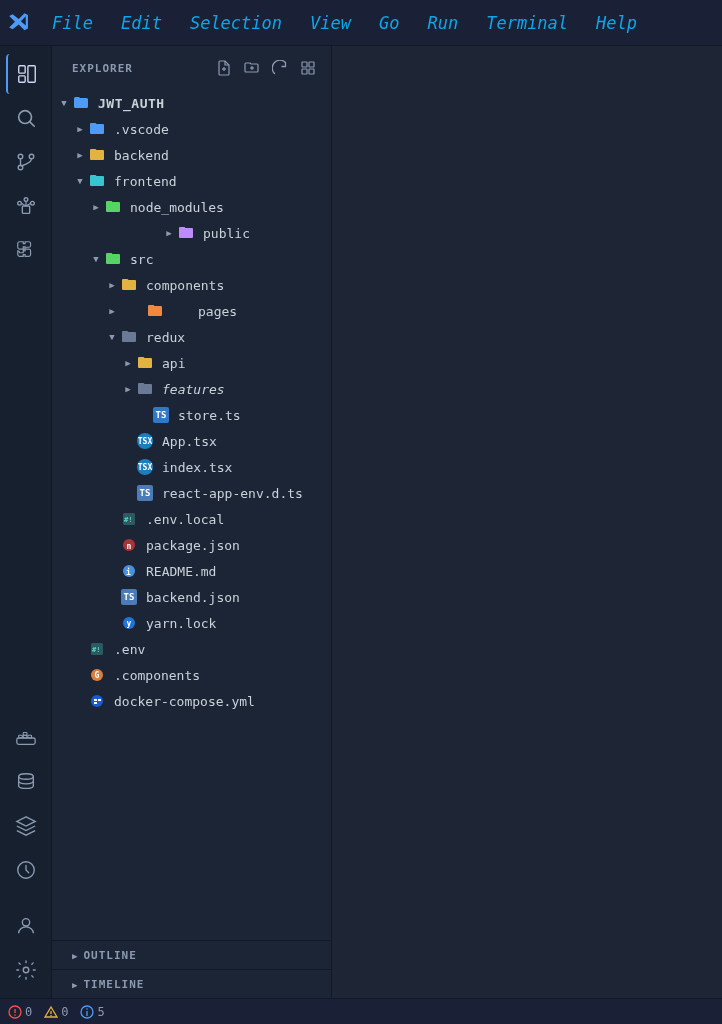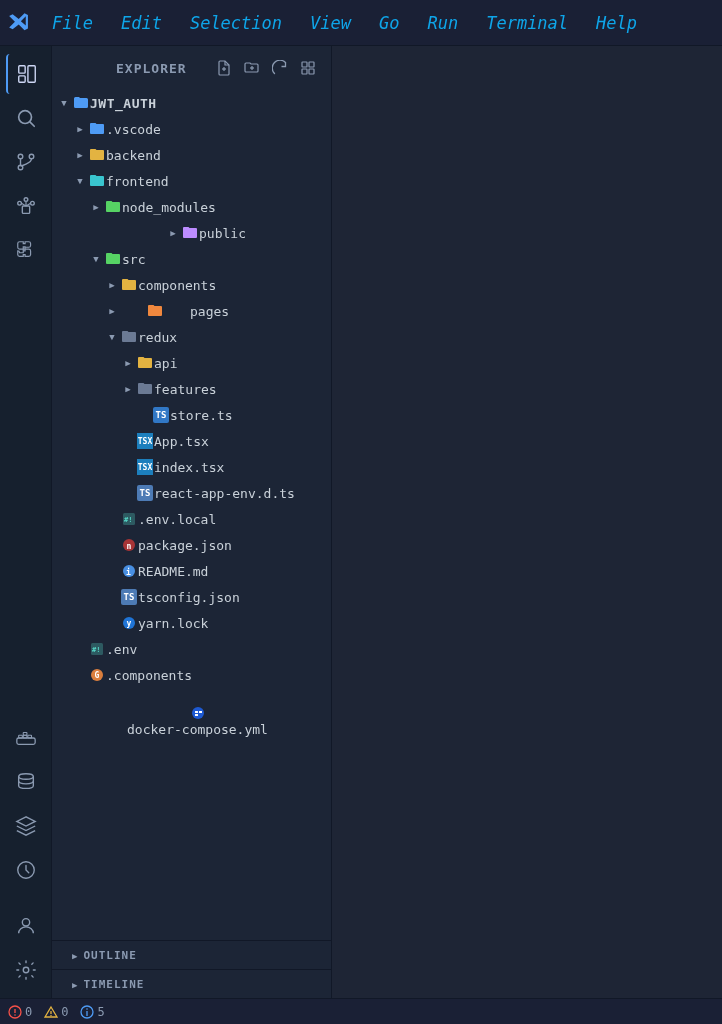--- a/index.html
+++ b/index.html
@@ -91,26 +91,25 @@
 
     .sidebar-header {
       height: 44px;
       display: flex;
       align-items: center;
       justify-content: space-between;
       padding: 0 12px 0 20px;
       flex-shrink: 0;
     }
     .sidebar-header-title {
-      font-size: 13px;
+      font-size: 11px;
       font-weight: 700;
       letter-spacing: 1px;
       color: #8b9ab1;
       text-transform: uppercase;
-      margin-left: 44px;
     }
     .sidebar-header-actions {
       display: flex;
       gap: 6px;
       align-items: center;
     }
     .header-action-btn {
       color: #8b9ab1;
       cursor: pointer;
       font-size: 15px;
@@ -153,21 +152,21 @@
       color: #8b9ab1;
     }
     .tree-item .file-icon {
       width: 18px;
       height: 18px;
       display: flex;
       align-items: center;
       justify-content: center;
       font-size: 14px;
       flex-shrink: 0;
-      margin-right: 0;
+      margin-right: 8px;
     }
     .tree-item .file-name {
       color: #c9d1d9;
       font-size: 13px;
     }
 
     
     .bottom-panel {
       background: #1c2536;
       border-top: 1px solid #111827;
@@ -227,21 +226,21 @@
       height: 16px;
       display: flex;
       align-items: center;
       justify-content: center;
     }
     .tsx-icon {
       background: #3178c6;
       color: #fff;
       font-size: 8px;
       font-weight: bold;
-      border-radius: 0;
+      border-radius: 8px;
       width: 16px;
       height: 16px;
       display: flex;
       align-items: center;
       justify-content: center;
     }
 
     .folder-closed::before { content: '▶'; font-size: 9px; }
     .folder-open::before { content: '▼'; font-size: 9px; }
 
@@ -494,21 +493,21 @@
       <div class="tree-item" style="padding-left:68px;">
         <div class="chevron folder-closed"></div>
         <div class="file-icon">
           <svg width="16" height="14" viewBox="0 0 16 14" fill="none">
               <path d="M1 2A1 1 0 012 1h4.5l1 1H14a1 1 0 011 1v8a1 1 0 01-1 1H2a1 1 0 01-1-1V2z" fill="#e3b341"></path>
             </svg>
         </div>
         <span class="file-name">api</span>
       </div>
 
-      <div class="tree-item" style="padding-left:68px;">
+      <div class="tree-item" style="padding-left:68px;font-style:italic;">
         <div class="chevron folder-closed"></div>
         <div class="file-icon">
           <svg width="16" height="14" viewBox="0 0 16 14" fill="none">
               <path d="M1 2A1 1 0 012 1h4.5l1 1H14a1 1 0 011 1v8a1 1 0 01-1 1H2a1 1 0 01-1-1V2z" fill="#6b7a94"></path>
             </svg>
         </div>
         <span class="file-name">features</span>
       </div>
 
       <div class="tree-item" style="padding-left:84px;">
@@ -574,21 +573,21 @@
             </svg>
         </div>
         <span class="file-name">README.md</span>
       </div>
 
       <div class="tree-item" style="padding-left:52px;">
         <div class="chevron" style="width:16px;"></div>
         <div class="file-icon">
           <div class="ts-icon" style="background:#4d7bb5;">TS</div>
         </div>
-        <span class="file-name">tsconfig.json</span>
+        <span class="file-name">backend.json</span>
       </div>
 
       <div class="tree-item" style="padding-left:52px;">
         <div class="chevron" style="width:16px;"></div>
         <div class="file-icon">
           <svg width="16" height="16" viewBox="0 0 16 16" fill="none">
               <circle cx="8" cy="8" r="6" fill="#2188ff" opacity="0.8"></circle>
               <text x="5.5" y="11" fill="#fff" font-size="8" font-weight="bold">y</text>
             </svg>
         </div>
@@ -610,21 +609,21 @@
         <div class="chevron" style="width:16px;"></div>
         <div class="file-icon">
           <svg width="16" height="16" viewBox="0 0 16 16" fill="none">
               <circle cx="8" cy="8" r="6" fill="#f0883e" opacity="0.9"></circle>
               <text x="5.5" y="11" fill="#fff" font-size="8" font-weight="bold">G</text>
             </svg>
         </div>
         <span class="file-name">.components</span>
       </div>
 
-      <div class="tree-item" style="padding-left:20px;flex-direction:column;">
+      <div class="tree-item" style="padding-left:20px;">
         <div class="chevron" style="width:16px;"></div>
         <div class="file-icon icon-docker">
           <svg width="16" height="16" viewBox="0 0 16 16" fill="none">
               <circle cx="8" cy="8" r="6" fill="#1d63ed" opacity="0.85"></circle>
               <rect x="5" y="6" width="3" height="2" rx="0.3" fill="#fff"></rect>
               <rect x="9" y="6" width="3" height="2" rx="0.3" fill="#fff"></rect>
               <rect x="5" y="9" width="3" height="2" rx="0.3" fill="#fff"></rect>
             </svg>
         </div>
         <span class="file-name">docker-compose.yml</span>

